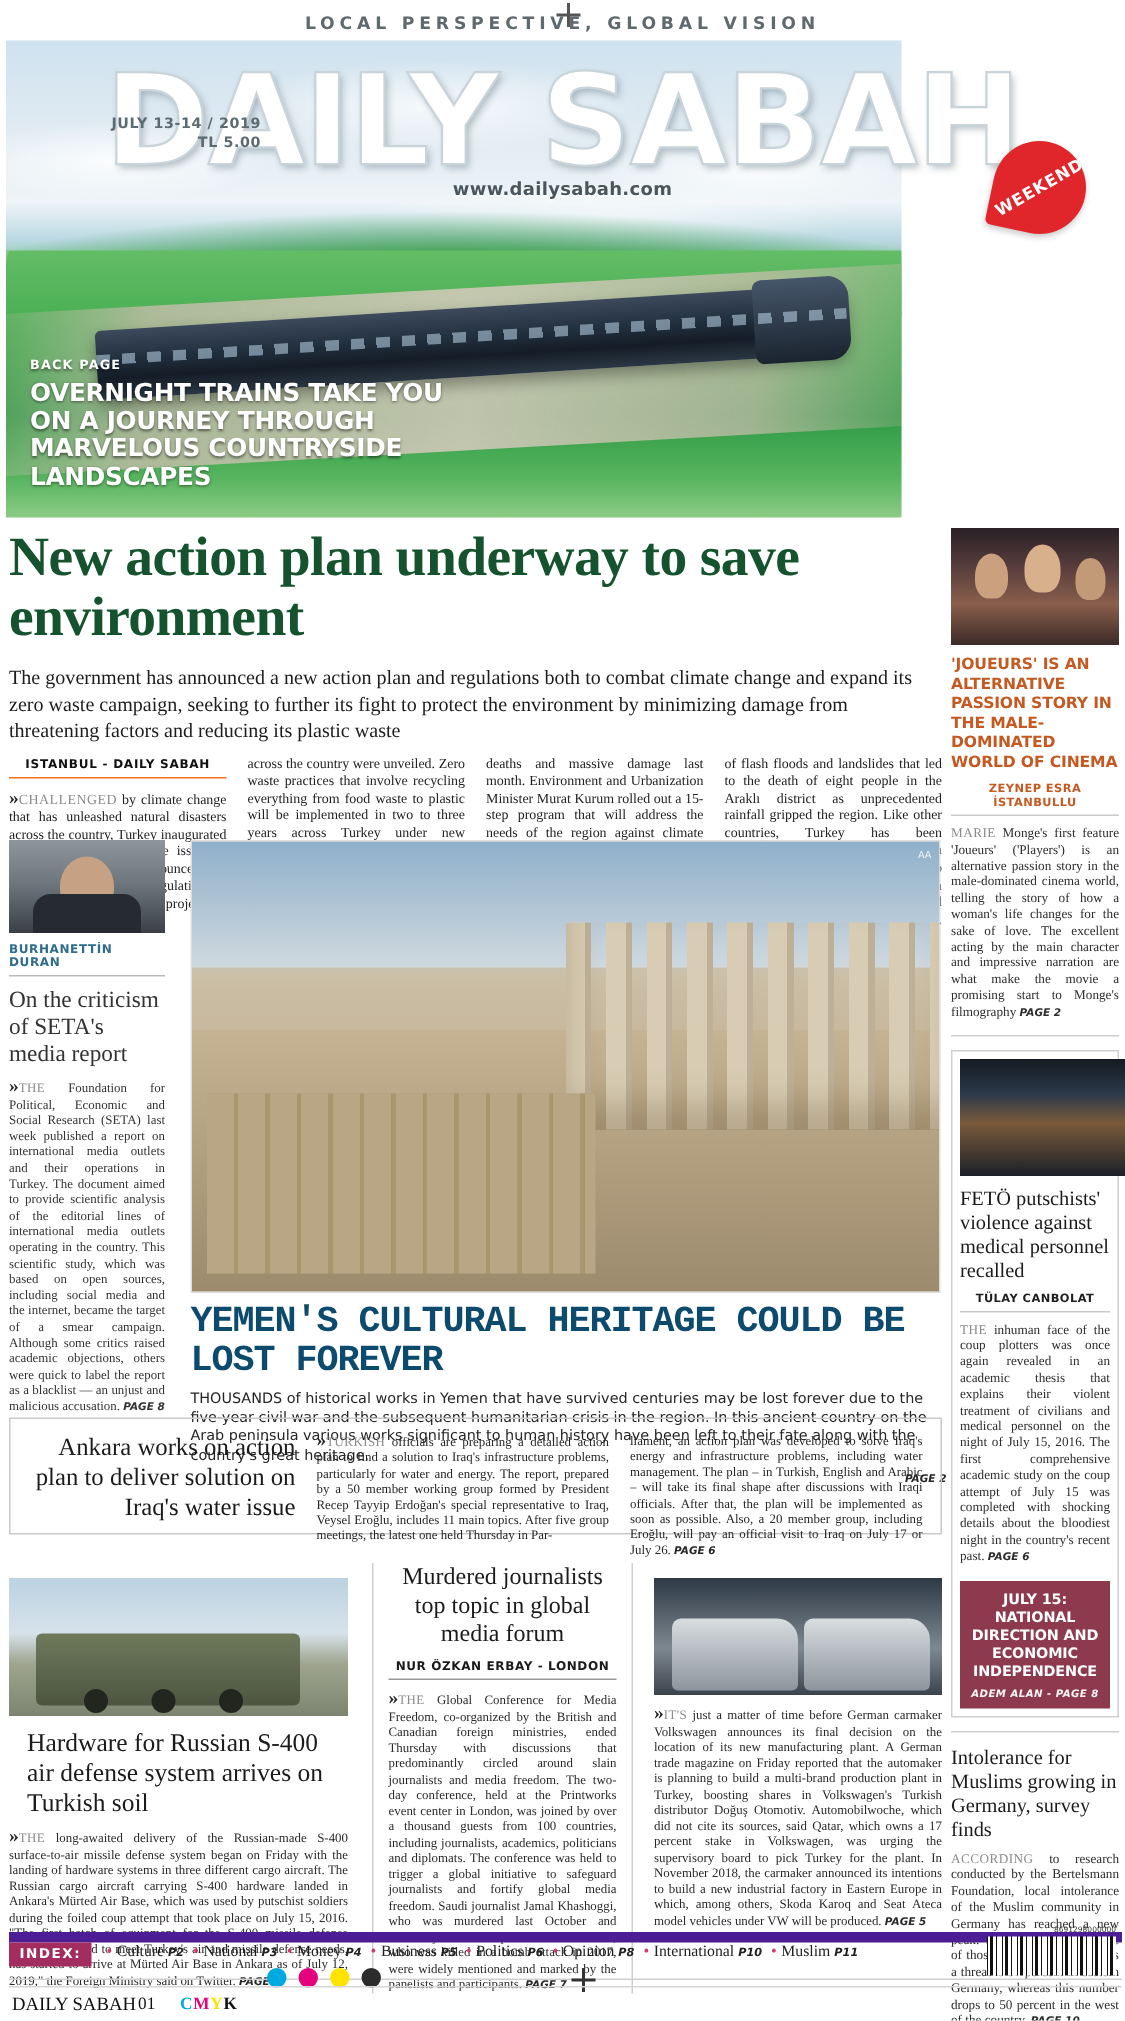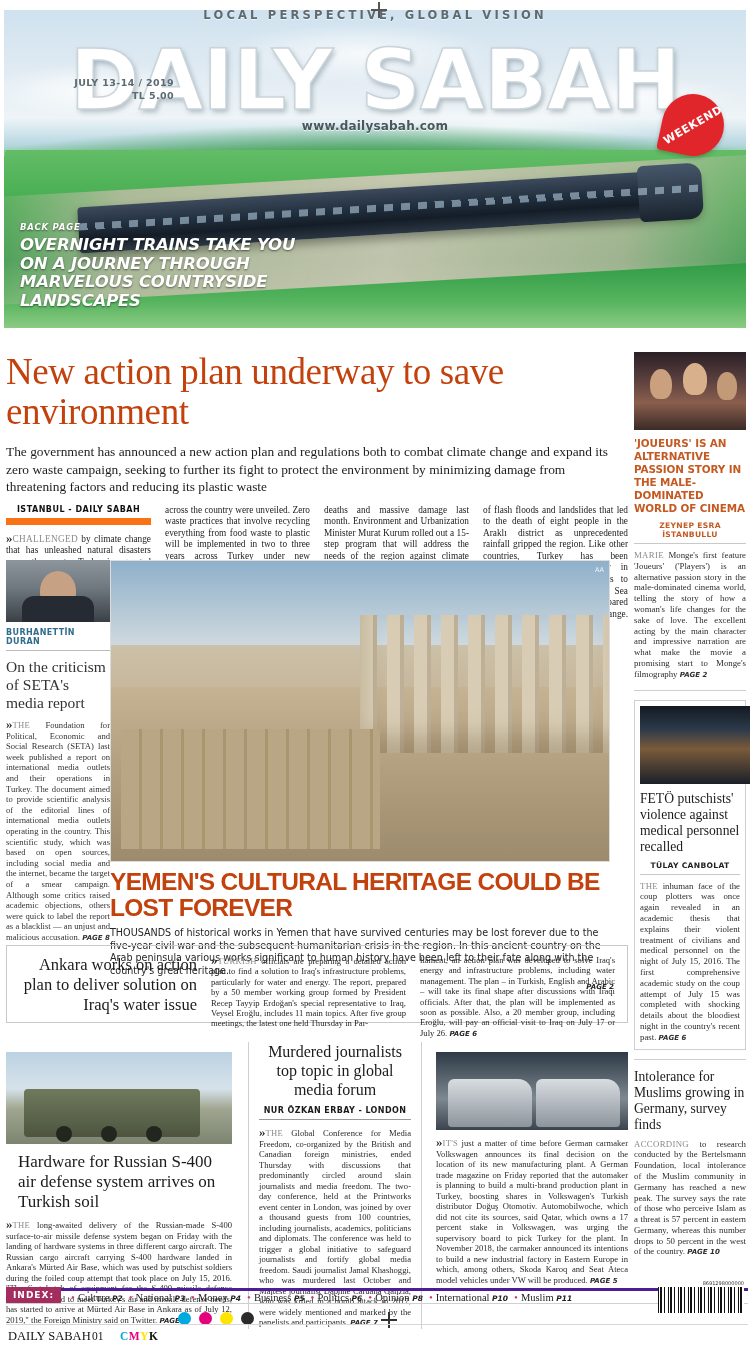--- a/index.html
+++ b/index.html
@@ -8,26 +8,25 @@
     width: 750px; height: 1347px;
     font-family: "Liberation Serif", serif;
     color: #1a1a1a;
     position: relative;
     overflow: hidden;
   }
   .page { width: 750px; height: 1347px; position: relative; background:#fff; }
 
   
   .hero {
-    position: absolute; left: 4px; top: 10px; width: 742px; height: 318px;
+    position: absolute; left: 4px; top: 27px; width: 597px; height: 318px;
     overflow: hidden;
     background:
       linear-gradient(to bottom, #cfe2ef 0%, #dfeaf2 18%, #eef4f7 34%, #b9d8e2 42%,
                       #6fbf72 50%, #52b257 60%, #3da84c 72%, #7fc878 86%, #a8d89a 100%);
-    font-style: italic;
   }
   .hero-sky-clouds {
     position: absolute; left:0; top:0; width:100%; height:46%;
     background:
       radial-gradient(ellipse 150px 38px at 12% 55%, rgba(255,255,255,.85), rgba(255,255,255,0) 70%),
       radial-gradient(ellipse 190px 42px at 48% 30%, rgba(255,255,255,.75), rgba(255,255,255,0) 72%),
       radial-gradient(ellipse 160px 34px at 84% 60%, rgba(255,255,255,.8), rgba(255,255,255,0) 70%),
       radial-gradient(ellipse 220px 30px at 68% 80%, rgba(255,255,255,.55), rgba(255,255,255,0) 75%);
   }
   .hero-hill {
@@ -109,35 +108,35 @@
     letter-spacing:.8px; margin-bottom: 4px;
   }
   .backpage-head {
     font-family:"DejaVu Sans", sans-serif; font-weight:700; font-size:16.5px;
     line-height: 18.5px; letter-spacing:-.2px; text-transform: uppercase;
   }
 
   
   .lead { position:absolute; left:6px; top:352px; width: 622px; }
   .lead-head {
-    font-family:"Liberation Serif", serif; font-weight: 400;
-    font-size: 37px; line-height: 40px; letter-spacing: -.4px; color:#c2410c;
+    font-family:"Liberation Serif", serif; font-weight: 700;
+    font-size: 37px; line-height: 40px; letter-spacing: -.4px; color:#14532d;
   }
   .lead-deck {
     margin-top: 11px;
     font-size: 13.4px; line-height: 17.5px; color:#1d1d1d;
   }
   .lead-cols {
     margin-top: 9px; display:grid; grid-template-columns: repeat(4, 1fr);
     column-gap: 14px;
   }
   .lead-byline {
     font-family:"DejaVu Sans", sans-serif; font-weight:700; font-size:8px;
     letter-spacing:.5px; text-align:center; color:#111;
-    border-bottom:7px solid #f97316; padding-bottom:4px; margin-bottom:7px;
+    border-bottom:1px solid #f97316; padding-bottom:4px; margin-bottom:7px;
   }
   .col-body { font-size: 9.3px; line-height: 11.6px; text-align: justify; color:#222; }
   .dropcap-word { font-variant: small-caps; color:#8b8b8b; letter-spacing:.3px; }
   .chev { color:#2a2a2a; font-weight:700; letter-spacing:-3px; font-size:13px; margin-right:3px; }
   .pageref { font-family:"DejaVu Sans", sans-serif; font-weight:700; font-style:italic; font-size:7px; }
 
   
   .columnist { position:absolute; left:6px; top:560px; width:104px; }
   .col-photo {
     width:104px; height:62px;
@@ -157,42 +156,42 @@
     margin-top:6px; font-family:"DejaVu Sans", sans-serif; font-weight:700;
     font-size:8px; letter-spacing:.4px; color:#2f6d8a;
     border-bottom:1px solid #bbb; padding-bottom:4px;
   }
   .col-title {
     margin-top:7px; font-size:15.5px; line-height:18px; color:#333;
   }
   .col-text { margin-top:7px; font-size:8.6px; line-height:10.6px; text-align:justify; color:#333; }
 
   
-  .yemen { position:absolute; left:110px; top:560px; width:504px; }
+  .yemen { position:absolute; left:127px; top:560px; width:504px; }
   .yemen-photo {
     width:500px; height:302px; position:relative; overflow:hidden;
     background: linear-gradient(to bottom, #9fb6cc 0%, #c3cfd6 16%, #cbbfa6 30%, #c2b094 55%, #b5a185 80%, #a99678 100%);
     border:1px solid #ddd;
   }
   .yemen-photo .sky { position:absolute; inset:0 0 72% 0; background:linear-gradient(to bottom,#8fb0cb,#cfd9de); }
   .yemen-photo .pillars { position:absolute; left:50%; top:18%; width:52%; height:46%;
     background: repeating-linear-gradient(to right, #d8cdb4 0 13px, #bdb097 13px 17px, rgba(0,0,0,0) 17px 27px);
     box-shadow: inset 0 -18px 22px rgba(120,100,70,.35);
   }
   .yemen-photo .ruins2 { position:absolute; left:0; bottom:0; width:100%; height:58%;
     background: linear-gradient(to bottom, rgba(197,178,145,.9), rgba(156,138,108,.95)); }
   .yemen-photo .blocks { position:absolute; left:2%; bottom:4%; width:52%; height:40%;
     background: repeating-linear-gradient(to right, #b9a684 0 18px, #a8966f 18px 21px),
                 repeating-linear-gradient(to bottom, rgba(0,0,0,.07) 0 9px, rgba(255,255,255,.05) 9px 18px); }
   .yemen-credit { position:absolute; right:5px; top:5px; font-family:"DejaVu Sans",sans-serif;
     font-size:6.5px; color:#fff; opacity:.85; }
   .yemen-head {
     margin-top:7px;
-    font-family:Liberation Sans, sans-serif; font-weight:700;
-    font-size:24.5px; line-height:26px; letter-spacing:-.7px; color:#c2410c;
+    font-family:Liberation Mono, monospace; font-weight:700;
+    font-size:24.5px; line-height:26px; letter-spacing:-.7px; color:#0c4a6e;
   }
   .yemen-caption {
     margin-top:6px; font-family:"DejaVu Sans", sans-serif; font-size:9.6px;
     line-height:12.6px; color:#252525;
   }
   .yemen-pageref { text-align:right; margin-top:3px; }
 
   
   .ankara {
     position:absolute; left:6px; top:945px; width:622px; height:78px;
@@ -256,23 +255,23 @@
     letter-spacing:-.1px;
   }
   .rail-box-by {
     margin-top:4px; font-family:"DejaVu Sans", sans-serif; font-weight:700; font-style:italic;
     font-size:6.8px; letter-spacing:.3px; opacity:.95;
   }
   .rail-frame { border:1px solid #cfcfcf; padding:5px; }
 
   
   .indexbar {
-    position:absolute; left:6px; top:1288px; width:742px; height:16px;
-    border-top:3px solid #4c1d95; border-bottom:1px solid #d0d0d0;
-    display:flex; align-items:flex-end;
+    position:absolute; left:6px; top:1288px; width:742px; height:32px;
+    border-top:7px solid #4c1d95; border-bottom:1px solid #d0d0d0;
+    display:flex; align-items:flex-start;
   }
   .index-tag {
     background:#a32d5f; color:#fff; font-family:"DejaVu Sans",sans-serif; font-weight:700;
     font-size:9px; letter-spacing:1px; padding:3px 7px; margin-right:10px;
   }
   .index-items { display:flex; gap:6px; align-items:center; }
   .index-item { font-size:10.5px; color:#222; white-space:nowrap; }
   .index-item .dot { color:#d03a6e; font-size:11px; margin-right:3px; }
   .index-item .pg { font-family:"DejaVu Sans",sans-serif; font-weight:700; font-style:italic; font-size:7.5px; }
   .barcode {
@@ -413,20 +412,24 @@
     </div>
 
     <div class="rail-sep"></div>
 
     <div class="rail-frame">
       <div class="rail-photo photo-coup"></div>
       <div class="rail-head-serif">FETÖ putschists' violence against medical personnel recalled</div>
       <div class="rail-byline dark">TÜLAY CANBOLAT</div>
       <p class="rail-body"><span class="dropcap-word">THE</span> <span>inhuman face of the coup plotters was once again revealed in an academic thesis that explains their violent treatment of civilians and medical personnel on the night of July 15, 2016. The first comprehensive academic study on the coup attempt of July 15 was completed with shocking details about the bloodiest night in the country's recent past.</span> <span class="pageref">PAGE 6</span></p>
 
+      <div class="rail-box">
+        <div class="rail-box-title">JULY 15: NATIONAL DIRECTION AND ECONOMIC INDEPENDENCE</div>
+        <div class="rail-box-by">ADEM ALAN - PAGE 8</div>
+      </div>
     </div>
 
     <div class="rail-sep"></div>
 
     <div>
       <div class="rail-head-serif">Intolerance for Muslims growing in Germany, survey finds</div>
       <p class="rail-body"><span class="dropcap-word">ACCORDING</span> <span>to research conducted by the Bertelsmann Foundation, local intolerance of the Muslim community in Germany has reached a new peak. The survey says the rate of those who perceive Islam as a threat is 57 percent in eastern Germany, whereas this number drops to 50 percent in the west of the country.</span> <span class="pageref">PAGE 10</span></p>
     </div>
 
   </div>

